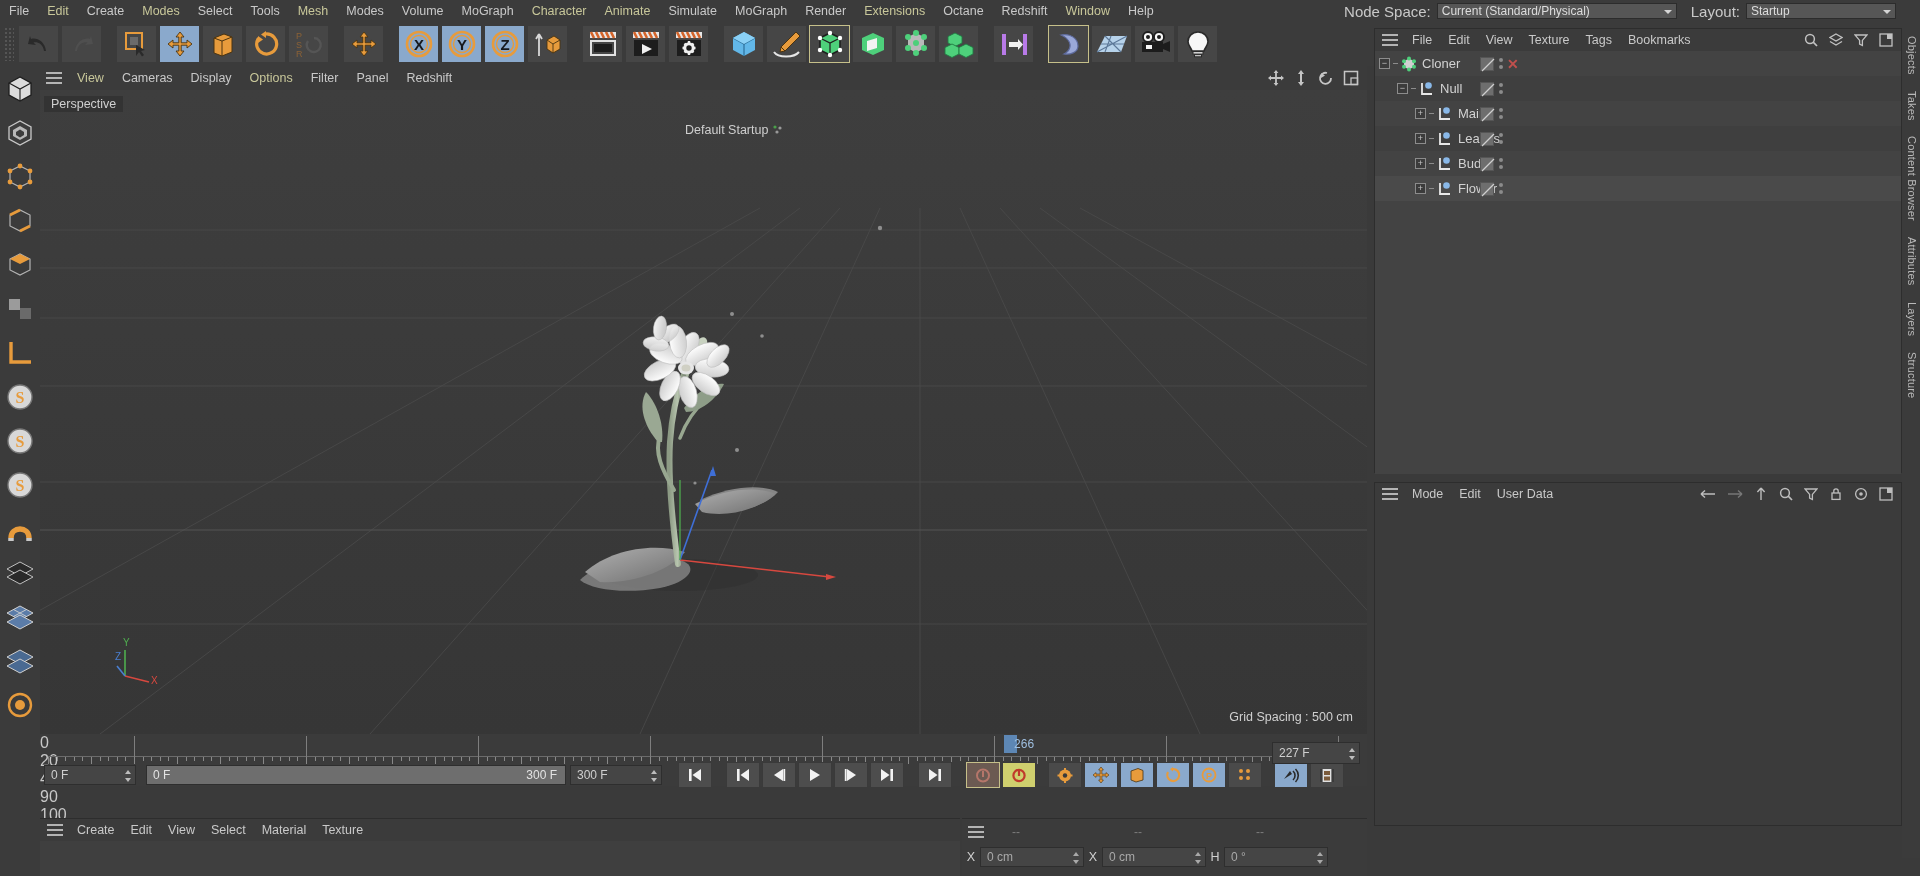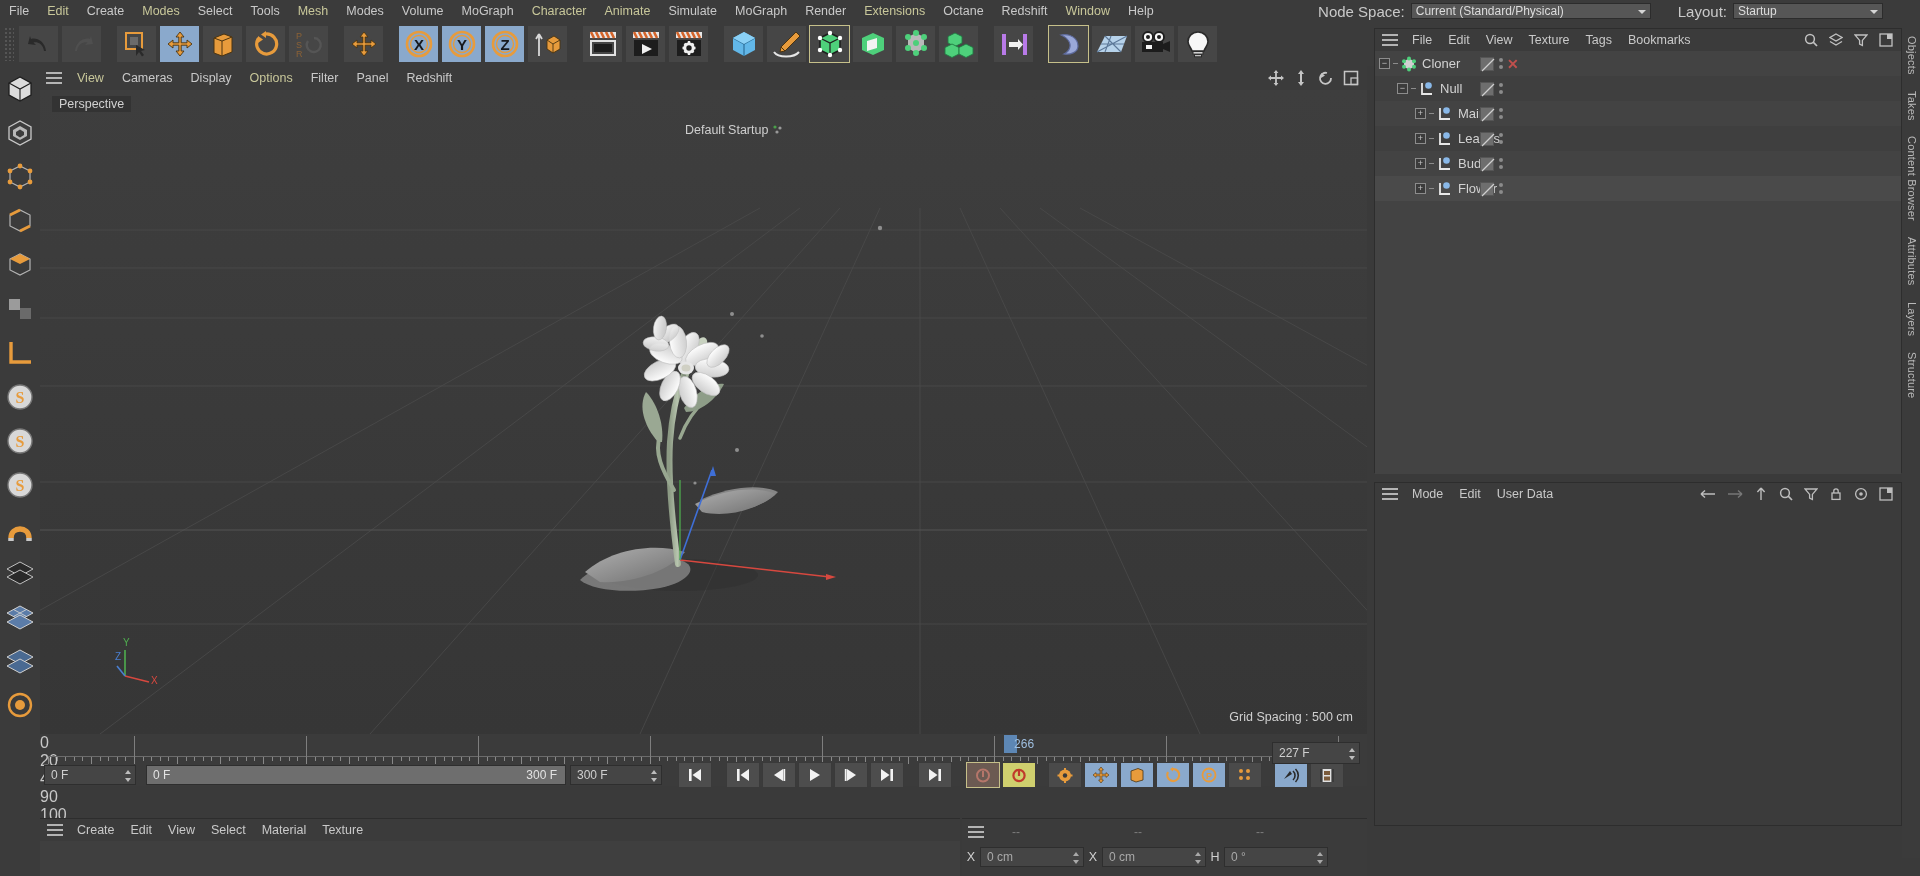--- a/index.html
+++ b/index.html
@@ -23,21 +23,21 @@
     font-size:12.5px;
     white-space:nowrap;
   }
   .menubar .mi { padding:0 9px; color:#c9c9c9; line-height:22px; cursor:default; }
   .menubar .mi.hl { color:#c8c79a; }
   .menubar .spacer { flex:1; }
   .menubar .lbl { color:#c9c9c9; padding:0 6px; font-size:15px;}
   .selbox {
     background:#565656; border:1px solid #2c2c2c; color:#dcdcdc;
     height:16px; line-height:14px; font-size:12px; padding:0 16px 0 4px;
-    position:relative; display:inline-block; margin-right:21px;
+    position:relative; display:inline-block; margin-right:8px;
   }
   .selbox::after{
     content:""; position:absolute; right:4px; top:6px;
     border-left:4px solid transparent; border-right:4px solid transparent;
     border-top:4px solid #d5d5d5;
   }
   .selbox.w240 { width:240px; }
   .selbox.w150 { width:150px; }
 
   
@@ -86,21 +86,21 @@
   .viewmenu .mi.hl { color:#c8c79a; }
   .hamb { width:16px; height:12px; display:flex; flex-direction:column; justify-content:space-between; margin-right:6px;}
   .hamb i { display:block; height:2px; background:#b4b4b4; }
   .viewicons { position:absolute; right:8px; top:4px; display:flex; gap:9px; }
 
   .viewport {
     position:absolute; left:0; top:24px; width:1327px; height:644px;
     background:#3a3a3a; overflow:hidden;
   }
   .vplabel {
-    position:absolute; left:12px; top:6px; font-size:12.5px; color:#d0d0d0;
+    position:absolute; left:4px; top:6px; font-size:12.5px; color:#d0d0d0;
     background:#333; padding:1px 7px;
   }
   .camlabel {
     position:absolute; left:645px; top:33px; font-size:12.5px; color:#cfcfcf;
   }
   .gridspacing {
     position:absolute; right:14px; bottom:10px; font-size:12.5px; color:#d0d0d0;
   }
   .axisgiz { position:absolute; left:75px; bottom:48px; }
 

